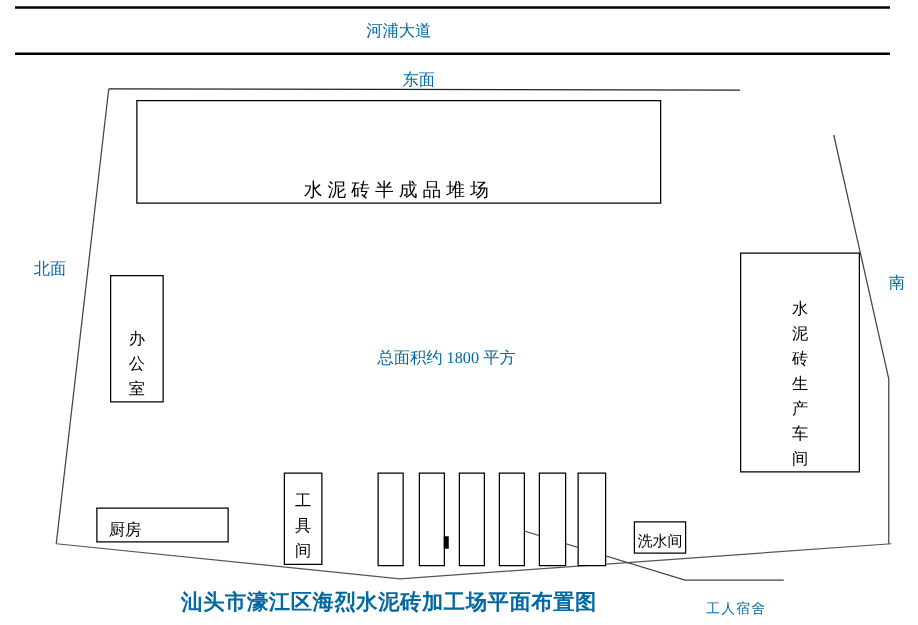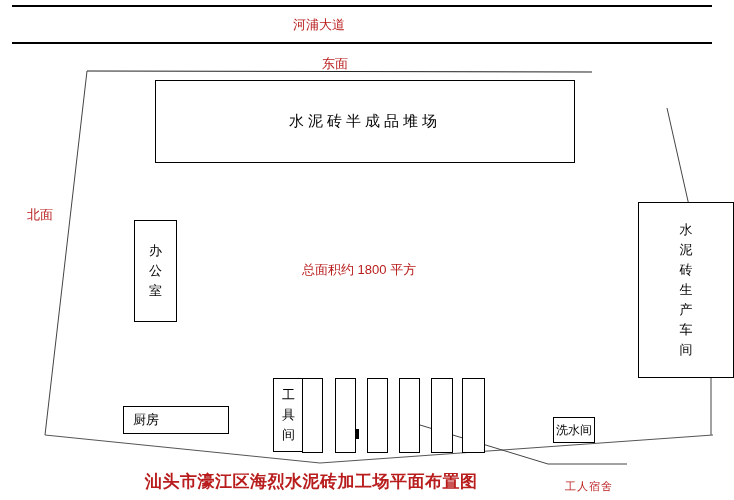--- a/index.html
+++ b/index.html
@@ -5,29 +5,28 @@
   html,body{margin:0;padding:0;background:#ffffff;}
   #canvas{
     position:relative;
     width:734px;height:500px;
     background:#ffffff;
     font-family:"Liberation Sans","DejaVu Sans",sans-serif;
     color:#000;
     overflow:hidden;
   }
   #plan-lines{position:absolute;left:0;top:0;width:734px;height:500px;}
-  .lbl{position:absolute;font-size:13px;white-space:nowrap;color:#b91c1c;}
+  .lbl{position:absolute;font-size:13px;white-space:nowrap;color:#0369a1;}
   .box{
     position:absolute;
     border:1px solid #000;
     background:#fff;
-    display:flex;align-items:center;justify-content:center;
+    display:flex;align-items:flex-end;justify-content:center;
     box-sizing:border-box;
     font-size:13px;
-    margin-left:46px;
   }
   .vtext{
     width:15px;
     word-break:break-all;
     line-height:20px;
     text-align:center;
     font-size:13px;
   }
   .bar{
     position:absolute;
@@ -40,21 +39,21 @@
   #office-box{left:88px;top:220px;width:43px;height:102px;}
   #workshop-box{left:592px;top:202px;width:96px;height:176px;}
   #kitchen-box{left:77px;top:406px;width:106px;height:28px;justify-content:flex-start;padding-left:9px;}
   #toolroom-box{left:227px;top:378px;width:31px;height:74px;}
   #washroom-box{left:507px;top:417px;width:42px;height:26px;font-size:12px;}
   #door-mark{position:absolute;left:355px;top:429px;width:4px;height:10px;background:#000;}
   #road-name{left:293px;top:16px;}
   #east-label{left:322px;top:55px;}
   #north-label{left:27px;top:206px;text-align:center;}
   #south-label{left:711px;top:217px;}
-  #area-note{left:302px;top:261px;}
+  #area-note{left:302px;top:277px;font-family:Liberation Serif, serif;}
   #dorm-label{left:565px;top:447px;font-size:11px;letter-spacing:1px;margin-top:32px;}
   #plan-title{
     left:145px;top:470px;width:322px;
     font-size:17px;font-weight:bold;
     letter-spacing:0.5px;
     font-family:"Liberation Serif","DejaVu Serif",serif;
   }
 </style>
 </head>
 <body>

